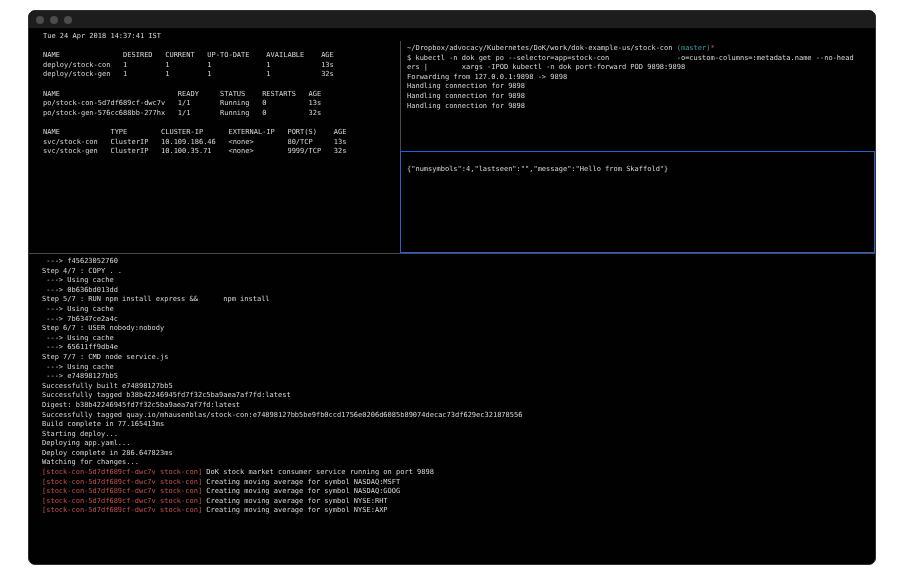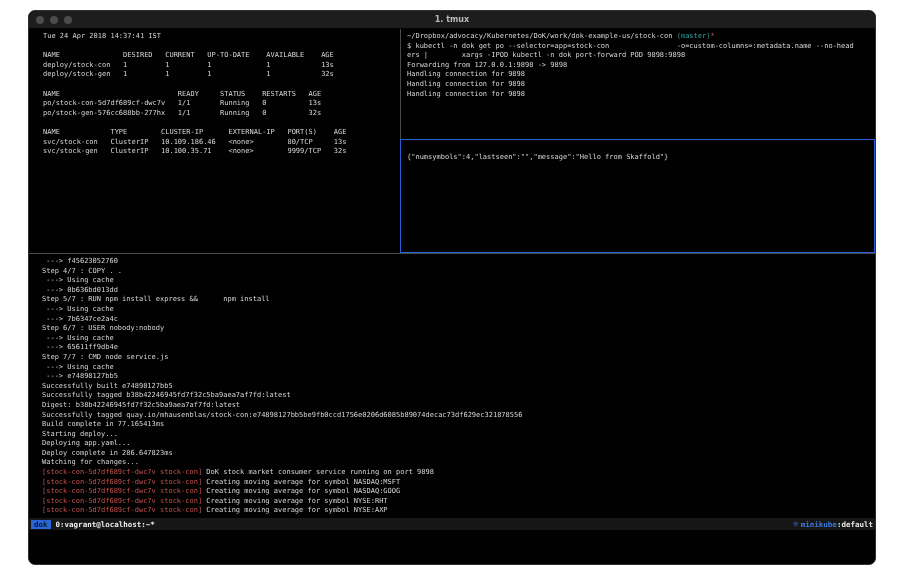--- a/index.html
+++ b/index.html
@@ -22,21 +22,21 @@
   .win-title {
     width: 100%; text-align: center; color: #b9b9b9; font-size: 8px;
     font-family: "DejaVu Sans", "Liberation Sans", sans-serif; font-weight: bold;
   }
 
   
   .content { flex: 1 1 auto; display: flex; flex-direction: column; }
   .row-top { display: flex; height: 224px; flex: 0 0 auto; }
   .pane { color: #d8d8d8; font-size: 7px; line-height: 9.6px; white-space: pre; overflow: hidden; }
   .pane-top-left { width: 371px; padding: 3px 14px; flex: 0 0 auto; }
-  .right-col { flex: 1 1 auto; display: flex; flex-direction: column; }
+  .right-col { flex: 1 1 auto; display: flex; flex-direction: column; margin-top: 12px; }
   .pane-top-right { height: 110px; flex: 0 0 auto; border-left: 1px solid #4a4a4a; padding: 3px 6px; }
   .pane-mid-right { flex: 1 1 auto; border: 1px solid #2b5fd9; padding: 3px 6px; }
   .pane-bottom { height: 265px; flex: 0 0 auto; border-top: 1px solid #4a4a4a; padding: 3px 13px; }
   .tline { min-height: 9.6px; }
 
   
   .status-bar {
     height: 12px; flex: 0 0 auto; background: #161616; display: flex; align-items: center;
     font-size: 7.5px; color: #e8e8e8; padding: 0 2px;
   }
@@ -54,40 +54,29 @@
 <body>
 
 <div class="terminal-window">
 
   <div class="title-bar">
     <div class="traffic-lights">
       <span class="tl"></span>
       <span class="tl"></span>
       <span class="tl"></span>
     </div>
-    <div class="win-title">1. tmux</div>
   </div>
 
   <div class="content">
     <div class="row-top">
       <div class="pane pane-top-left"><div class="tline">Tue 24 Apr 2018 14:37:41 IST</div><div class="tline"> </div><div class="tline">NAME               DESIRED   CURRENT   UP-TO-DATE    AVAILABLE    AGE</div><div class="tline">deploy/stock-con   1         1         1             1            13s</div><div class="tline">deploy/stock-gen   1         1         1             1            32s</div><div class="tline"> </div><div class="tline">NAME                            READY     STATUS    RESTARTS   AGE</div><div class="tline">po/stock-con-5d7df689cf-dwc7v   1/1       Running   0          13s</div><div class="tline">po/stock-gen-576cc688bb-277hx   1/1       Running   0          32s</div><div class="tline"> </div><div class="tline">NAME            TYPE        CLUSTER-IP      EXTERNAL-IP   PORT(S)    AGE</div><div class="tline">svc/stock-con   ClusterIP   10.109.186.46   &lt;none&gt;        80/TCP     13s</div><div class="tline">svc/stock-gen   ClusterIP   10.100.35.71    &lt;none&gt;        9999/TCP   32s</div></div>
       <div class="right-col">
         <div class="pane pane-top-right"><div class="tline"><span style="color: rgb(216, 216, 216);">~/Dropbox/advocacy/Kubernetes/DoK/work/dok-example-us/stock-con </span><span style="color: rgb(54, 160, 160);">(master)</span><span style="color: rgb(196, 82, 78);">*</span></div><div class="tline">$ kubectl -n dok get po --selector=app=stock-con                -o=custom-columns=:metadata.name --no-head</div><div class="tline">ers |        xargs -IPOD kubectl -n dok port-forward POD 9898:9898</div><div class="tline">Forwarding from 127.0.0.1:9898 -&gt; 9898</div><div class="tline">Handling connection for 9898</div><div class="tline">Handling connection for 9898</div><div class="tline">Handling connection for 9898</div></div>
         <div class="pane pane-mid-right"><div class="tline"> </div><div class="tline">{"numsymbols":4,"lastseen":"","message":"Hello from Skaffold"}</div></div>
       </div>
     </div>
     <div class="pane pane-bottom"><div class="tline"> ---&gt; f45623052760</div><div class="tline">Step 4/7 : COPY . .</div><div class="tline"> ---&gt; Using cache</div><div class="tline"> ---&gt; 0b636bd013dd</div><div class="tline">Step 5/7 : RUN npm install express &amp;&amp;      npm install</div><div class="tline"> ---&gt; Using cache</div><div class="tline"> ---&gt; 7b6347ce2a4c</div><div class="tline">Step 6/7 : USER nobody:nobody</div><div class="tline"> ---&gt; Using cache</div><div class="tline"> ---&gt; 65611ff9db4e</div><div class="tline">Step 7/7 : CMD node service.js</div><div class="tline"> ---&gt; Using cache</div><div class="tline"> ---&gt; e74898127bb5</div><div class="tline">Successfully built e74898127bb5</div><div class="tline">Successfully tagged b38b42246945fd7f32c5ba9aea7af7fd:latest</div><div class="tline">Digest: b38b42246945fd7f32c5ba9aea7af7fd:latest</div><div class="tline">Successfully tagged quay.io/mhausenblas/stock-con:e74898127bb5be9fb0ccd1756e0206d6085b89074decac73df629ec321878556</div><div class="tline">Build complete in 77.165413ms</div><div class="tline">Starting deploy...</div><div class="tline">Deploying app.yaml...</div><div class="tline">Deploy complete in 286.647823ms</div><div class="tline">Watching for changes...</div><div class="tline"><span style="color: rgb(196, 82, 78);">[stock-con-5d7df689cf-dwc7v stock-con]</span><span style="color: rgb(216, 216, 216);"> DoK stock market consumer service running on port 9898</span></div><div class="tline"><span style="color: rgb(196, 82, 78);">[stock-con-5d7df689cf-dwc7v stock-con]</span><span style="color: rgb(216, 216, 216);"> Creating moving average for symbol NASDAQ:MSFT</span></div><div class="tline"><span style="color: rgb(196, 82, 78);">[stock-con-5d7df689cf-dwc7v stock-con]</span><span style="color: rgb(216, 216, 216);"> Creating moving average for symbol NASDAQ:GOOG</span></div><div class="tline"><span style="color: rgb(196, 82, 78);">[stock-con-5d7df689cf-dwc7v stock-con]</span><span style="color: rgb(216, 216, 216);"> Creating moving average for symbol NYSE:RHT</span></div><div class="tline"><span style="color: rgb(196, 82, 78);">[stock-con-5d7df689cf-dwc7v stock-con]</span><span style="color: rgb(216, 216, 216);"> Creating moving average for symbol NYSE:AXP</span></div></div>
   </div>
 
-  <div class="status-bar">
-    <span class="session-badge">dok</span>
-    <span class="window-label">0:vagrant@localhost:~*</span>
-    <span class="spacer"></span>
-    <span class="k8s-right">
-      <span class="helm-icon">⎈</span>
-      <span class="kube-ctx">minikube</span>
-      <span class="kube-ns">:default</span>
-    </span>
-  </div>
 
   <div class="window-footer"></div>
 
 </div>
 
 </body></html>

